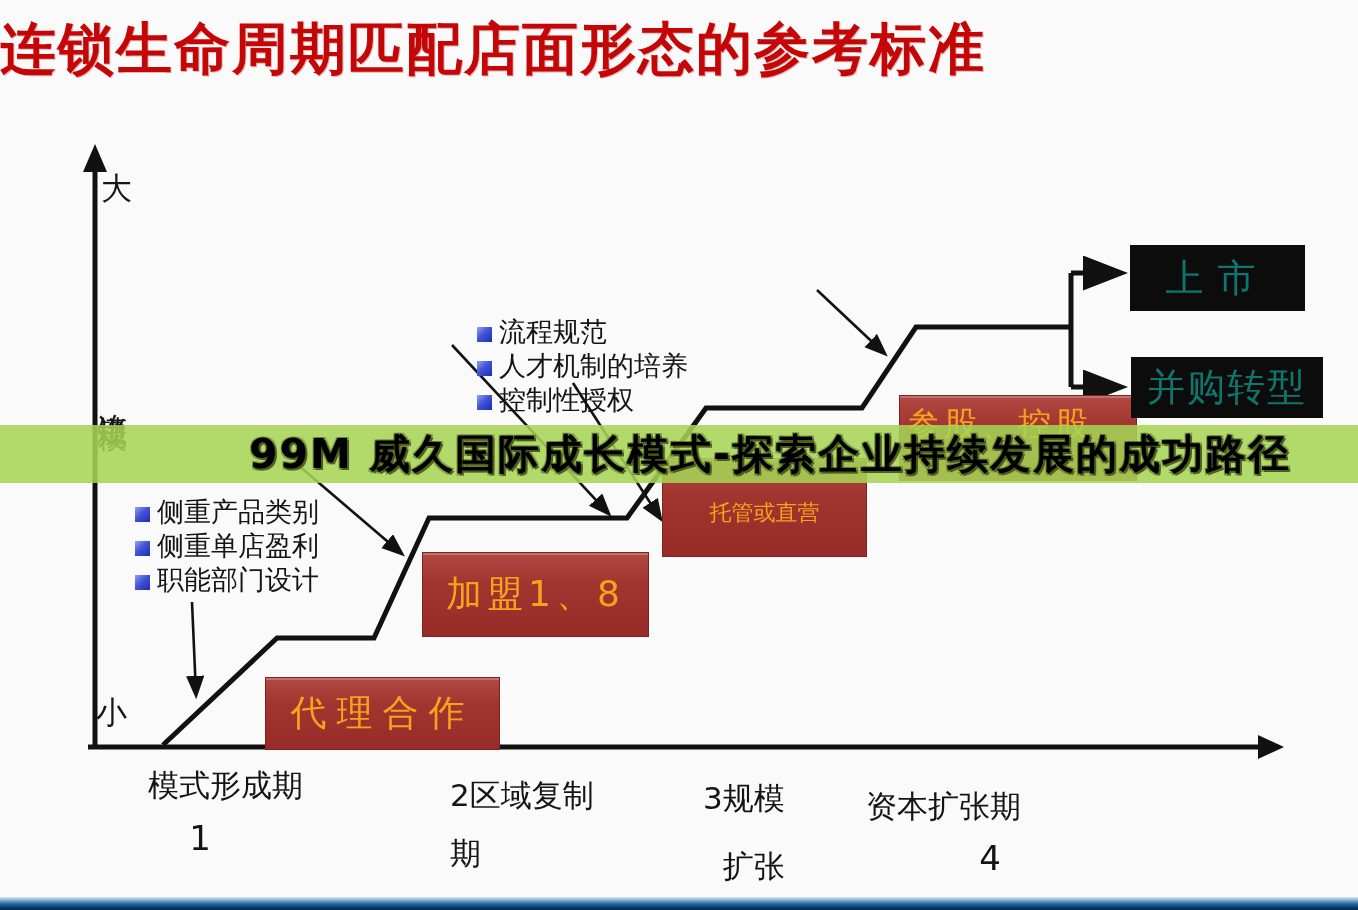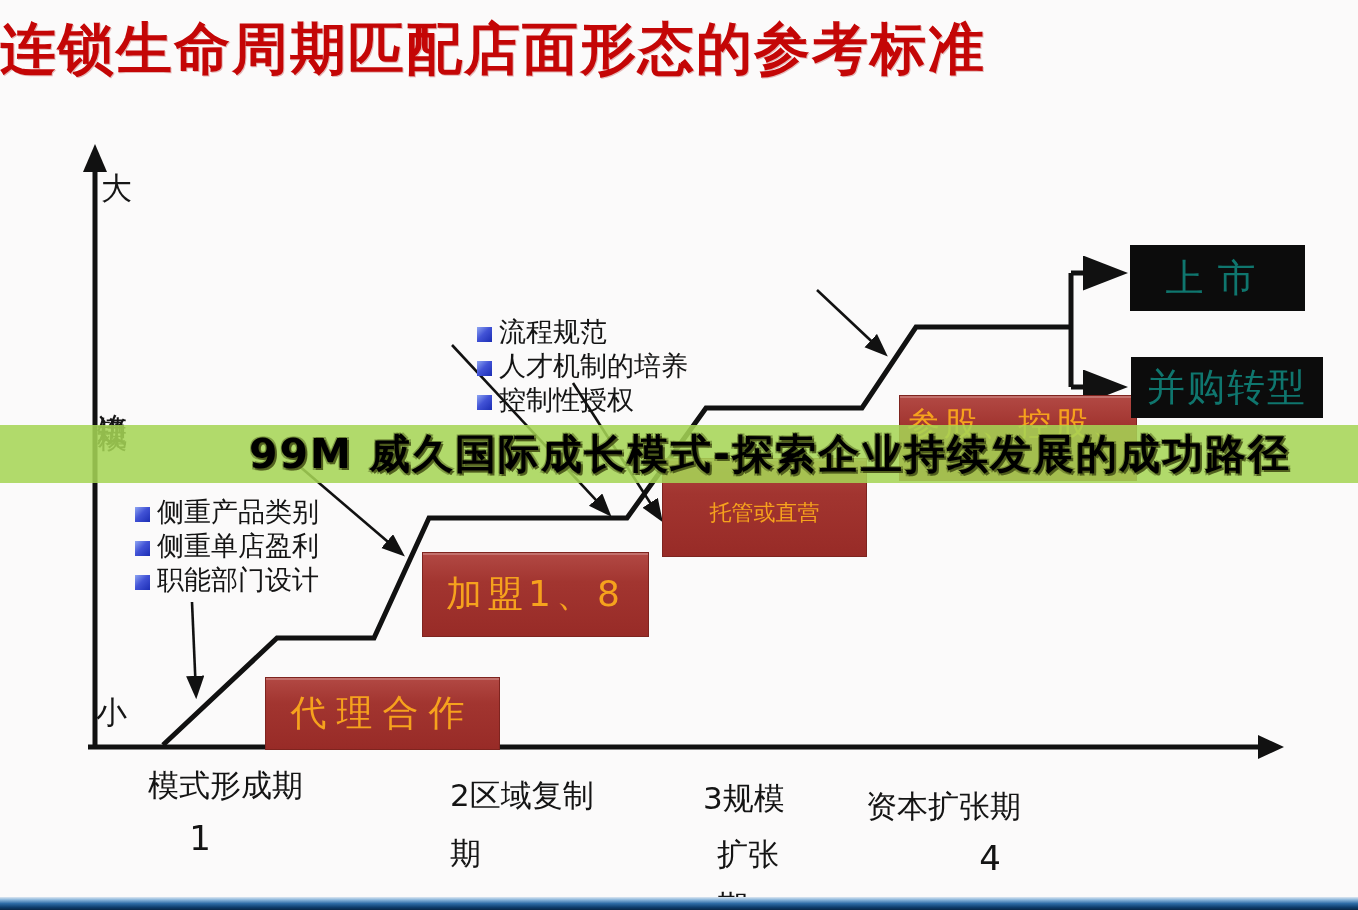--- a/index.html
+++ b/index.html
@@ -133,21 +133,21 @@
   <div class="abs phase" style="left:118px;top:765px;width:215px;text-align:center;">模式形成期</div>
   <div class="abs phase pnum" style="left:140px;top:818px;width:120px;">1</div>
 
   <div class="abs phase" style="left:450px;top:775px;">
     <div>2区域复制</div>
     <div style="margin-top:16px;">期</div>
   </div>
 
   <div class="abs phase" style="left:703px;top:778px;">
     <div>3规模</div>
-    <div style="margin-top:14px;margin-left:14px;">扩张</div>
+    <div style="margin-top:26px;margin-left:14px;text-align:right;">扩张</div>
     <div style="margin-top:10px;margin-left:14px;">期</div>
   </div>
 
   <div class="abs phase" style="left:866px;top:786px;">资本扩张期</div>
   <div class="abs phase pnum" style="left:930px;top:838px;width:120px;">4</div>
 
   <div class="abs banner">
     <div class="banner-text">99M 威久国际成长模式-探索企业持续发展的成功路径</div>
   </div>
 

